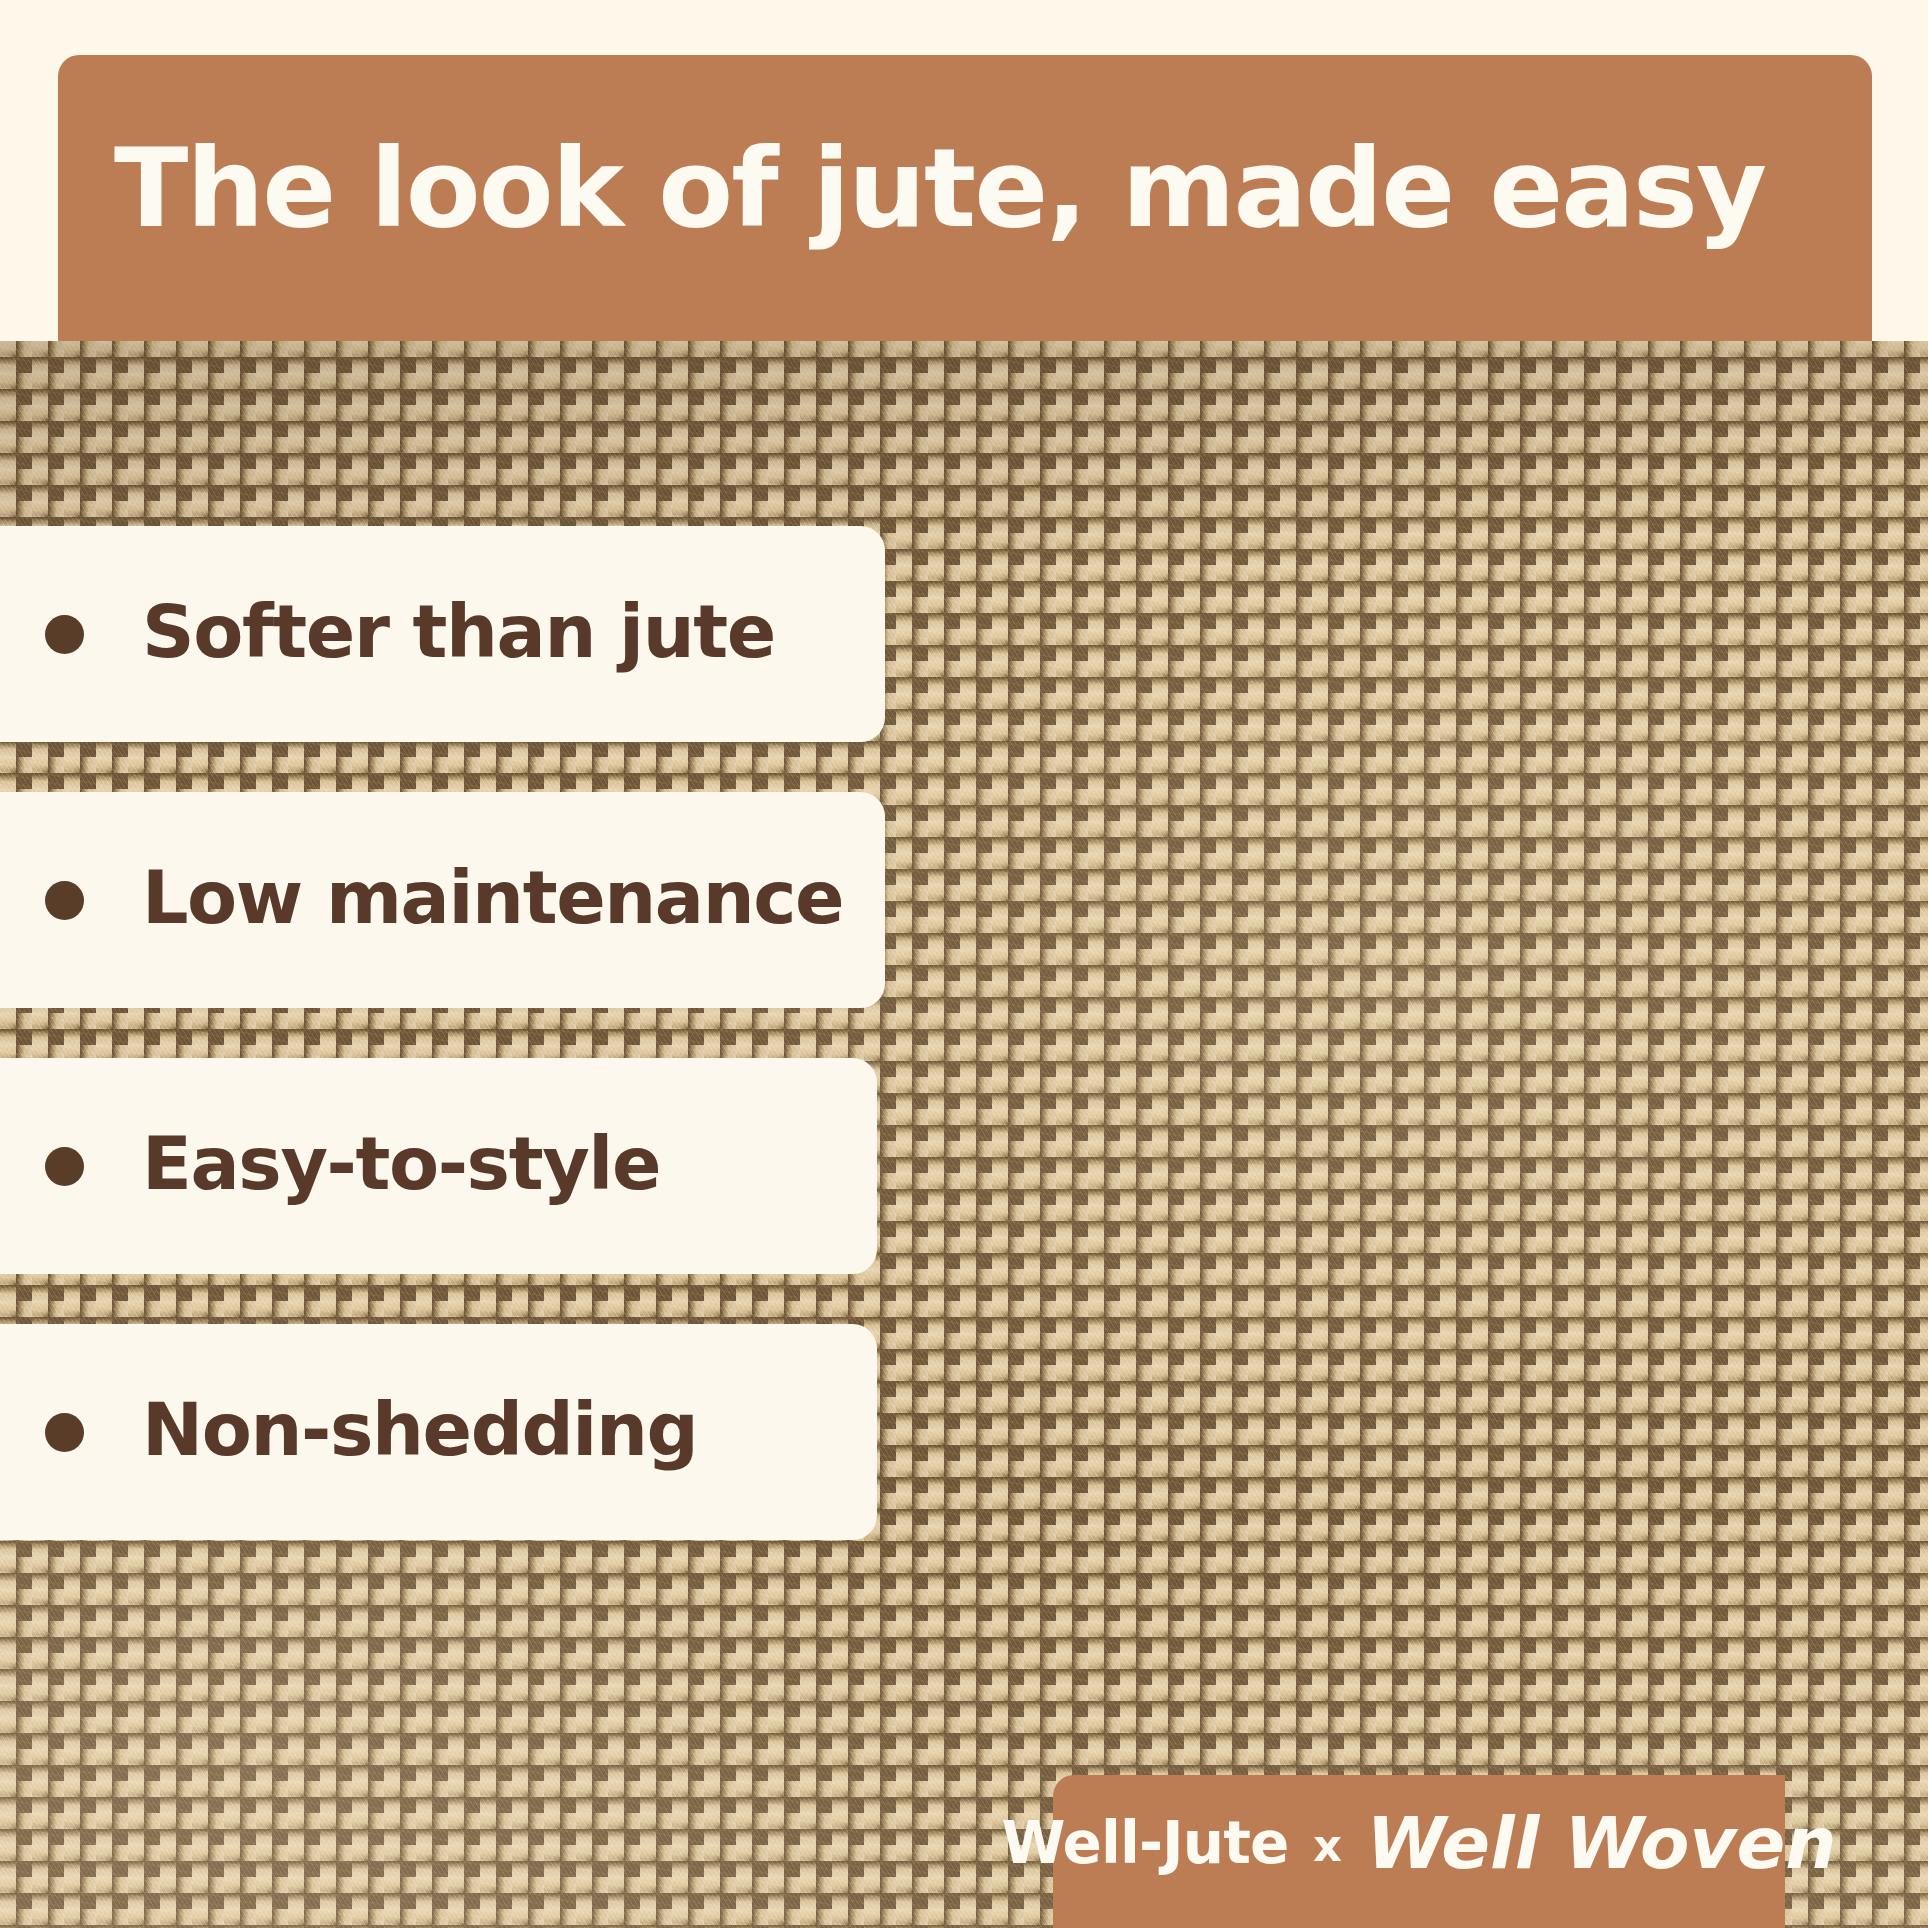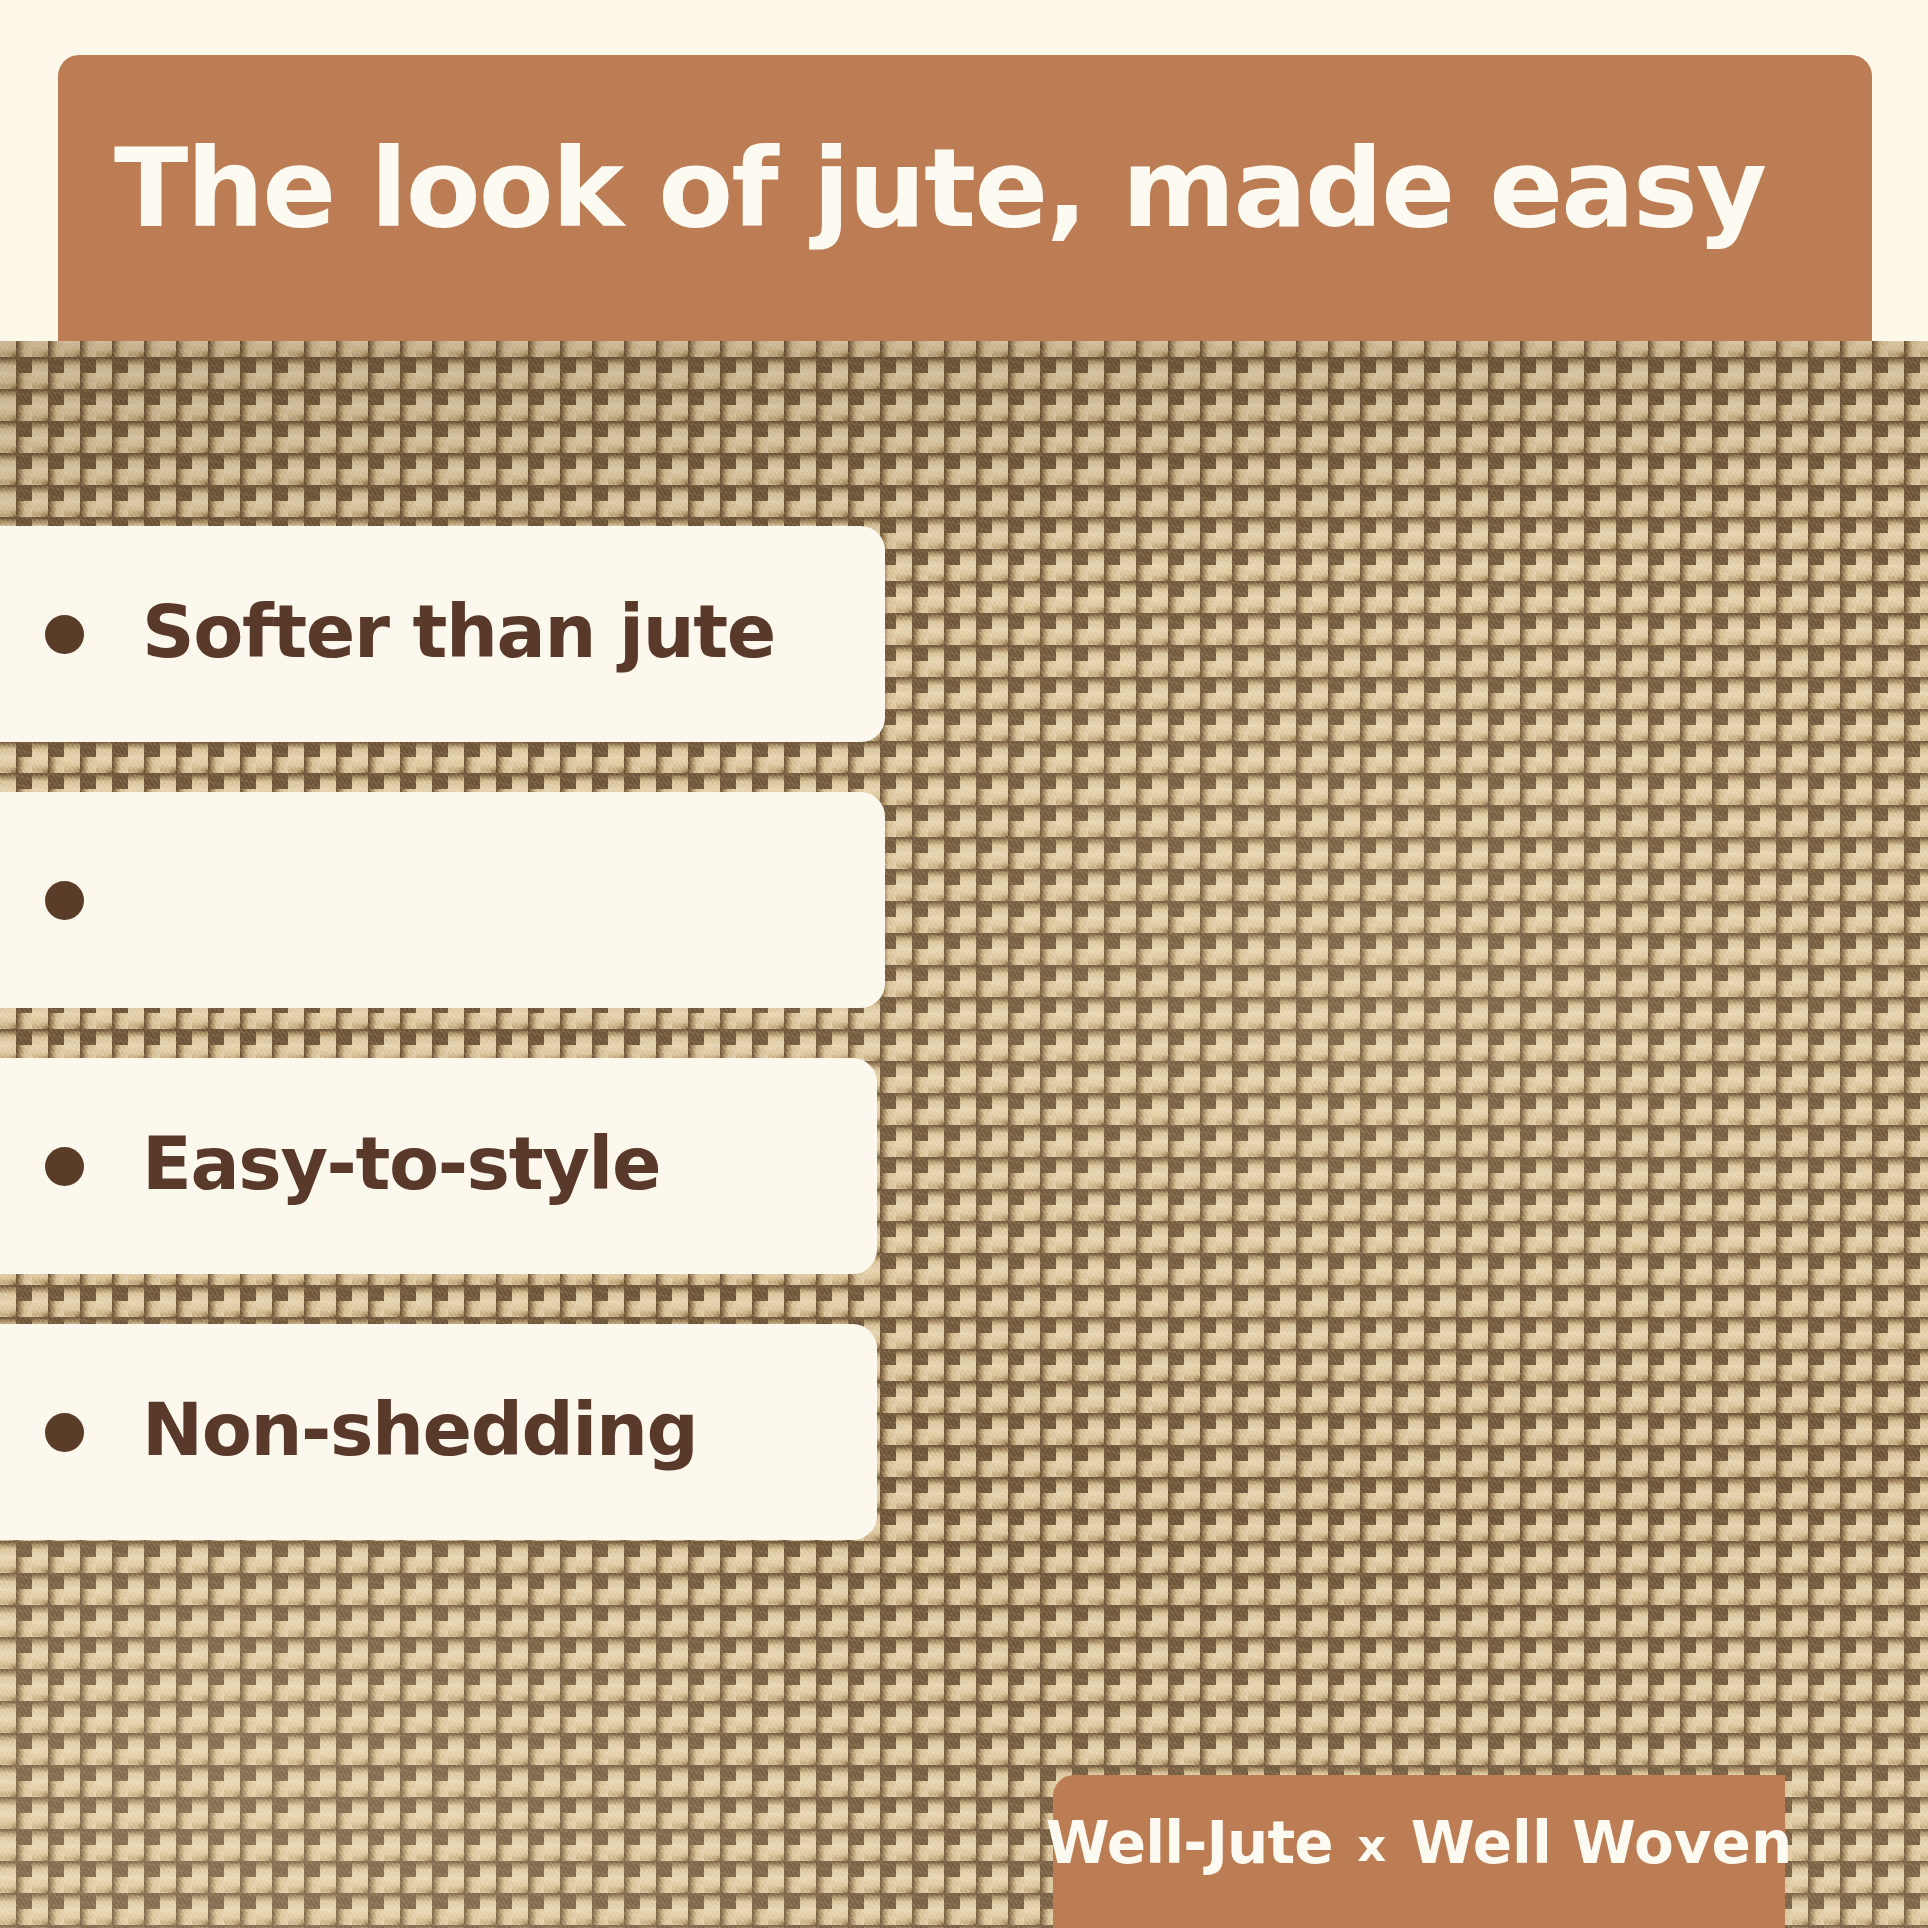--- a/index.html
+++ b/index.html
@@ -213,24 +213,25 @@
     font-size: 45px;
     font-weight: bold;
     white-space: nowrap;
     margin: 0 24.5px;
     position: relative;
     top: 2.8px;
   }
   .brand-right {
     color: #fdfaf2;
     font-family: "DejaVu Sans", sans-serif;
-    font-size: 58px;
+    font-size: 72px;
     font-weight: bold;
     letter-spacing: 0px;
     white-space: nowrap;
+    font-style: italic;
   }
 </style>
 </head>
 <body>
 
 <div id="poster">
 
   <div class="jute">
     <div class="weave-a"></div>
     <div class="weave-b"></div>
@@ -244,20 +245,21 @@
 
   <div class="feature-list">
 
     <div class="feature-card w1">
       <span class="bullet-dot"></span>
       <span class="feature-text">Softer than jute</span>
     </div>
 
     <div class="feature-card w2">
       <span class="bullet-dot"></span>
+      <span class="feature-text">Low maintenance</span>
     </div>
 
     <div class="feature-card w3">
       <span class="bullet-dot"></span>
       <span class="feature-text">Easy-to-style</span>
     </div>
 
     <div class="feature-card w4">
       <span class="bullet-dot"></span>
       <span class="feature-text">Non-shedding</span>

